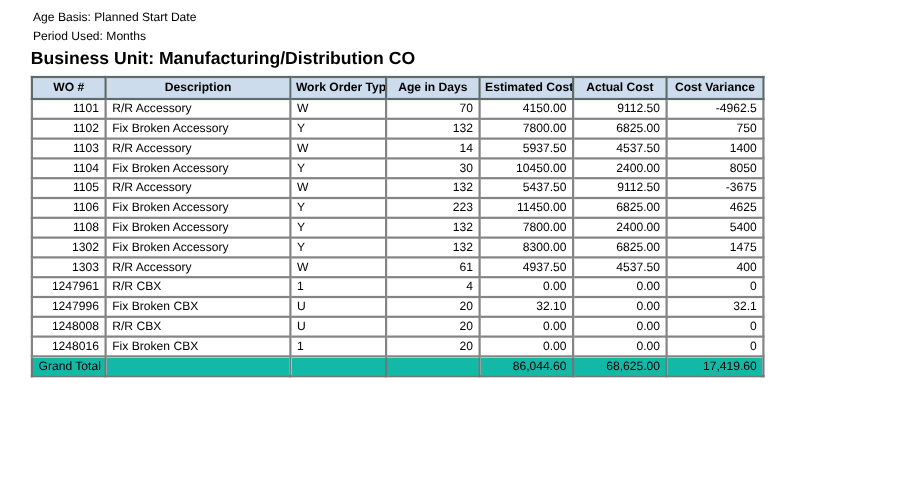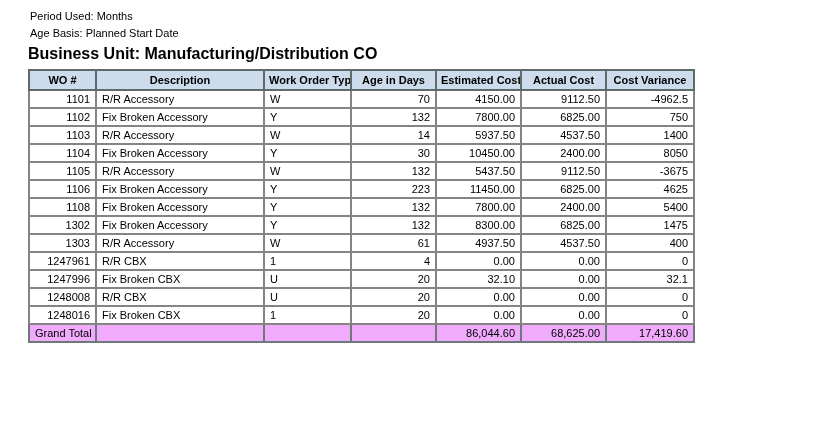--- a/index.html
+++ b/index.html
@@ -51,41 +51,41 @@
     border: 2px solid #848484;
     font-size: 11px;
     height: 14px;
     padding: 1px 5px;
     white-space: nowrap;
     overflow: hidden;
   }
   td.align-right { text-align: right; }
   td.align-left  { text-align: left; }
   tr.total-row td {
-    background: #f0abfc;
+    background: #14b8a6;
     border-color: #6d7878;
   }
   tr.total-row td:first-child { text-align: center; }
   
   col.c0 { width: 67px; }
   col.c1 { width: 168px; }
   col.c2 { width: 87px; }
   col.c3 { width: 85px; }
   col.c4 { width: 85px; }
   col.c5 { width: 85px; }
   col.c6 { width: 88px; }
 </style>
 </head>
 <body>
 
 <div class="page">
 
   <div class="meta">
+    <div>Age Basis: Planned Start Date</div>
     <div>Period Used: Months</div>
-    <div>Age Basis: Planned Start Date</div>
   </div>
 
   <div class="report-title">Business Unit: Manufacturing/Distribution CO</div>
 
   <table class="report">
     <colgroup>
       <col class="c0">
         <col class="c1">
         <col class="c2">
         <col class="c3">

